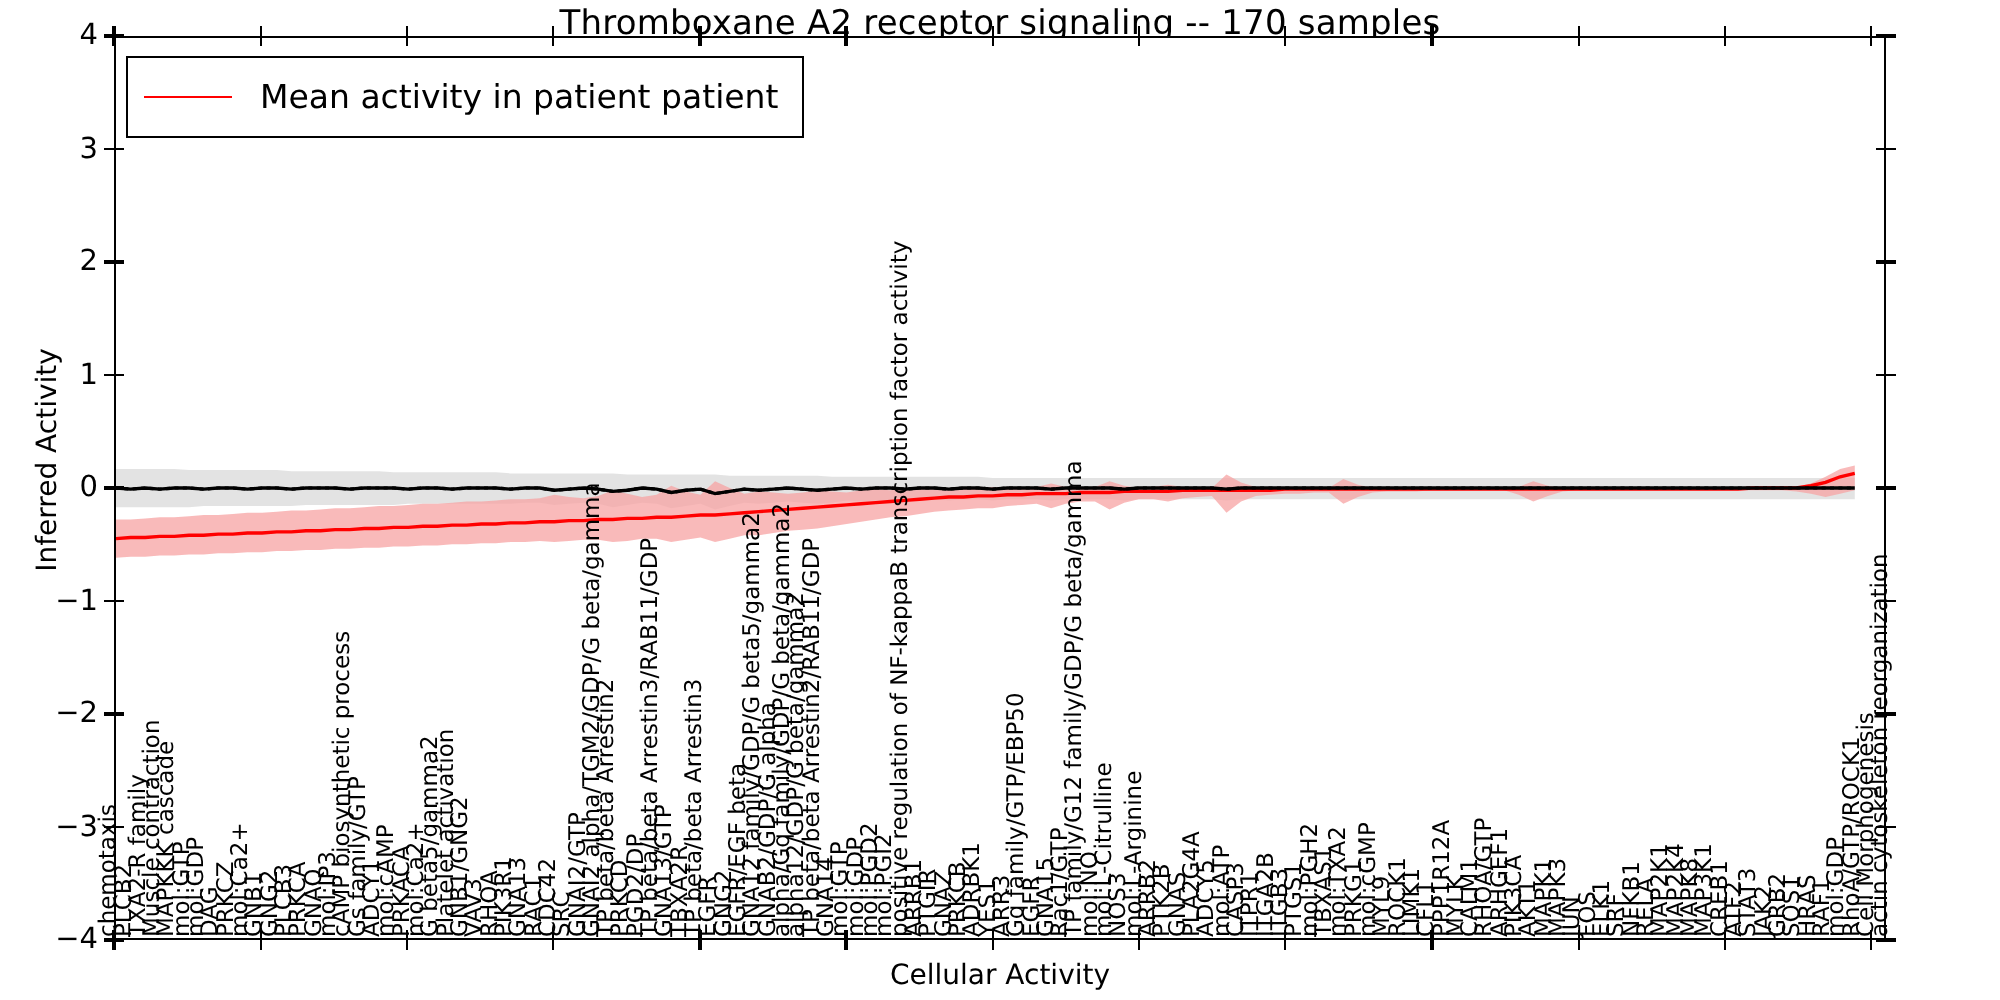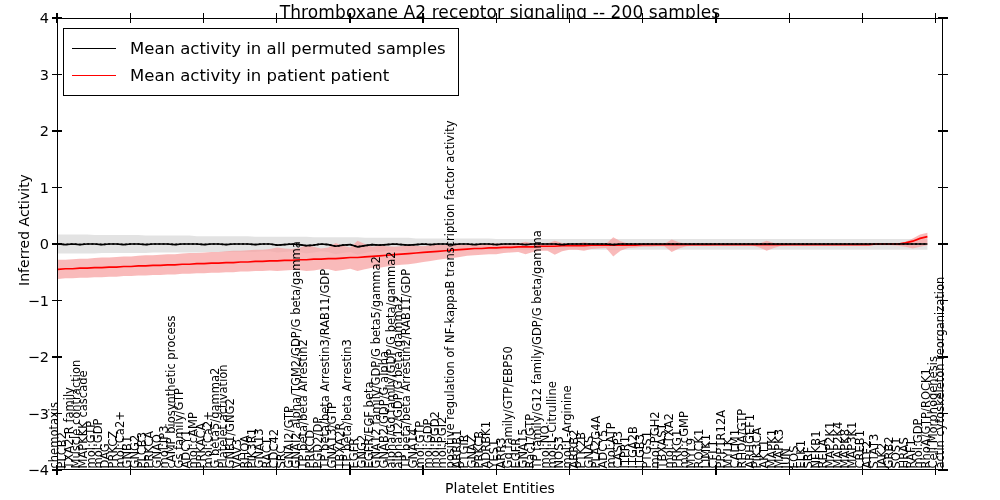--- a/index.html
+++ b/index.html
@@ -55,23 +55,23 @@
   }
   .lgrow{display:flex; align-items:center; height:27px;}
   .lgline{width:44px; height:0; border-top:1.6px solid #000; margin-right:14px;}
   .lgline.red{border-top-color:#ff0000;}
   .lgtext{font-size:16.5px; white-space:nowrap;}
 </style>
 </head>
 <body>
 <div id="root">
 
-<div class="chart-title">Thromboxane A2 receptor signaling -- 200 samples</div>
+<div class="chart-title">Thromboxane A2 receptor signaling -- 170 samples</div>
 <div class="ylabel">Inferred Activity</div>
-<div class="xlabel">Platelet Entities</div>
+<div class="xlabel">Cellular Activity</div>
 
 <div id="plot">
   <svg id="svgwrap" viewBox="0 0 886 452" preserveAspectRatio="none">
         <path d="M 0 216.395 L 7.322314049586777 216.395 L 14.644628099173554 216.395 L 21.96694214876033 216.395 L 29.289256198347108 216.395 L 36.611570247933884 216.95999999999998 L 43.93388429752066 216.95999999999998 L 51.25619834710744 216.95999999999998 L 58.578512396694215 216.95999999999998 L 65.90082644628099 216.95999999999998 L 73.22314049586777 216.95999999999998 L 80.54545454545455 216.95999999999998 L 87.86776859504133 217.52499999999998 L 95.1900826446281 217.52499999999998 L 102.51239669421489 217.52499999999998 L 109.83471074380165 217.52499999999998 L 117.15702479338843 217.52499999999998 L 124.47933884297521 217.52499999999998 L 131.80165289256198 217.52499999999998 L 139.12396694214877 218.09000000000003 L 146.44628099173553 218.09000000000003 L 153.76859504132233 218.09000000000003 L 161.0909090909091 218.09000000000003 L 168.41322314049586 218.09000000000003 L 175.73553719008265 218.09000000000003 L 183.05785123966942 218.09000000000003 L 190.3801652892562 218.09000000000003 L 197.70247933884298 218.655 L 205.02479338842977 218.655 L 212.34710743801654 218.655 L 219.6694214876033 218.655 L 226.99173553719007 218.655 L 234.31404958677686 218.655 L 241.63636363636363 218.655 L 248.95867768595042 218.655 L 256.28099173553716 219.22 L 263.60330578512395 219.22 L 270.92561983471074 219.22 L 278.24793388429754 219.22 L 285.5702479338843 219.22 L 292.89256198347107 219.22 L 300.21487603305786 219.22 L 307.53719008264466 219.78499999999997 L 314.8595041322314 219.78499999999997 L 322.1818181818182 219.78499999999997 L 329.5041322314049 219.78499999999997 L 336.8264462809917 219.78499999999997 L 344.1487603305785 219.78499999999997 L 351.4710743801653 219.78499999999997 L 358.79338842975204 220.35000000000002 L 366.11570247933884 220.35000000000002 L 373.43801652892563 220.35000000000002 L 380.7603305785124 220.35000000000002 L 388.08264462809916 220.35000000000002 L 395.40495867768595 220.35000000000002 L 402.7272727272727 220.35000000000002 L 410.04958677685954 220.35000000000002 L 417.3719008264463 220.35000000000002 L 424.6942148760331 220.35000000000002 L 432.0165289256198 220.35000000000002 L 439.3388429752066 220.91500000000002 L 446.6611570247934 220.91500000000002 L 453.98347107438013 220.91500000000002 L 461.305785123967 220.91500000000002 L 468.6280991735537 220.91500000000002 L 475.95041322314046 220.91500000000002 L 483.27272727272725 220.91500000000002 L 490.5950413223141 220.91500000000002 L 497.91735537190084 220.91500000000002 L 505.2396694214876 220.91500000000002 L 512.5619834710743 220.91500000000002 L 519.8842975206612 220.91500000000002 L 527.2066115702479 220.91500000000002 L 534.5289256198347 220.91500000000002 L 541.8512396694215 220.91500000000002 L 549.1735537190083 220.91500000000002 L 556.4958677685951 220.91500000000002 L 563.8181818181818 220.91500000000002 L 571.1404958677685 220.91500000000002 L 578.4628099173555 220.91500000000002 L 585.7851239669421 220.91500000000002 L 593.1074380165289 220.91500000000002 L 600.4297520661157 220.91500000000002 L 607.7520661157025 220.91500000000002 L 615.0743801652893 220.91500000000002 L 622.396694214876 220.91500000000002 L 629.7190082644628 220.91500000000002 L 637.0413223140496 220.91500000000002 L 644.3636363636364 220.91500000000002 L 651.6859504132232 220.91500000000002 L 659.0082644628098 220.91500000000002 L 666.3305785123968 220.91500000000002 L 673.6528925619834 220.91500000000002 L 680.9752066115702 220.91500000000002 L 688.297520661157 220.91500000000002 L 695.6198347107438 220.91500000000002 L 702.9421487603306 220.91500000000002 L 710.2644628099174 220.91500000000002 L 717.5867768595041 220.91500000000002 L 724.909090909091 220.91500000000002 L 732.2314049586777 220.91500000000002 L 739.5537190082645 220.91500000000002 L 746.8760330578513 220.91500000000002 L 754.198347107438 220.91500000000002 L 761.5206611570248 220.91500000000002 L 768.8429752066115 220.91500000000002 L 776.1652892561983 220.91500000000002 L 783.4876033057851 220.91500000000002 L 790.8099173553719 220.91500000000002 L 798.1322314049587 220.91500000000002 L 805.4545454545454 220.91500000000002 L 812.7768595041323 220.91500000000002 L 820.0991735537191 220.91500000000002 L 827.4214876033058 220.91500000000002 L 834.7438016528926 220.91500000000002 L 842.0661157024794 220.91500000000002 L 849.3884297520661 220.91500000000002 L 856.7107438016529 220.91500000000002 L 864.0330578512396 220.91500000000002 L 871.3553719008265 220.91500000000002 L 871.3553719008265 231.65 L 864.0330578512396 231.65 L 856.7107438016529 231.65 L 849.3884297520661 231.65 L 842.0661157024794 231.65 L 834.7438016528926 231.65 L 827.4214876033058 231.65 L 820.0991735537191 231.65 L 812.7768595041323 231.65 L 805.4545454545454 231.65 L 798.1322314049587 231.65 L 790.8099173553719 231.65 L 783.4876033057851 231.65 L 776.1652892561983 231.65 L 768.8429752066115 231.65 L 761.5206611570248 231.65 L 754.198347107438 231.65 L 746.8760330578513 231.65 L 739.5537190082645 231.65 L 732.2314049586777 231.65 L 724.909090909091 231.65 L 717.5867768595041 231.65 L 710.2644628099174 231.65 L 702.9421487603306 231.65 L 695.6198347107438 231.65 L 688.297520661157 231.65 L 680.9752066115702 231.65 L 673.6528925619834 231.65 L 666.3305785123968 231.65 L 659.0082644628098 231.65 L 651.6859504132232 231.65 L 644.3636363636364 231.65 L 637.0413223140496 231.65 L 629.7190082644628 231.65 L 622.396694214876 231.65 L 615.0743801652893 231.65 L 607.7520661157025 231.65 L 600.4297520661157 231.65 L 593.1074380165289 231.65 L 585.7851239669421 231.65 L 578.4628099173555 231.65 L 571.1404958677685 231.65 L 563.8181818181818 231.65 L 556.4958677685951 232.215 L 549.1735537190083 231.65 L 541.8512396694215 231.65 L 534.5289256198347 231.65 L 527.2066115702479 231.65 L 519.8842975206612 231.65 L 512.5619834710743 231.65 L 505.2396694214876 232.215 L 497.91735537190084 231.65 L 490.5950413223141 231.65 L 483.27272727272725 231.65 L 475.95041322314046 231.65 L 468.6280991735537 232.215 L 461.305785123967 231.65 L 453.98347107438013 231.65 L 446.6611570247934 231.65 L 439.3388429752066 232.215 L 432.0165289256198 231.65 L 424.6942148760331 231.65 L 417.3719008264463 232.215 L 410.04958677685954 231.65 L 402.7272727272727 232.215 L 395.40495867768595 232.78 L 388.08264462809916 232.215 L 380.7603305785124 232.215 L 373.43801652892563 232.78 L 366.11570247933884 232.215 L 358.79338842975204 233.345 L 351.4710743801653 233.91 L 344.1487603305785 233.345 L 336.8264462809917 232.78 L 329.5041322314049 233.345 L 322.1818181818182 233.91 L 314.8595041322314 233.345 L 307.53719008264466 235.04000000000002 L 300.21487603305786 236.73499999999999 L 292.89256198347107 233.91 L 285.5702479338843 235.04000000000002 L 278.24793388429754 236.17000000000002 L 270.92561983471074 233.91 L 263.60330578512395 233.345 L 256.28099173553716 234.475 L 248.95867768595042 235.605 L 241.63636363636363 233.91 L 234.31404958677686 233.345 L 226.99173553719007 233.91 L 219.6694214876033 234.475 L 212.34710743801654 233.345 L 205.02479338842977 233.345 L 197.70247933884298 233.91 L 190.3801652892562 233.91 L 183.05785123966942 233.91 L 175.73553719008265 233.91 L 168.41322314049586 233.91 L 161.0909090909091 233.91 L 153.76859504132233 233.91 L 146.44628099173553 233.91 L 139.12396694214877 234.475 L 131.80165289256198 234.475 L 124.47933884297521 234.475 L 117.15702479338843 234.475 L 109.83471074380165 234.475 L 102.51239669421489 234.475 L 95.1900826446281 234.475 L 87.86776859504133 235.04000000000002 L 80.54545454545455 235.04000000000002 L 73.22314049586777 235.04000000000002 L 65.90082644628099 235.04000000000002 L 58.578512396694215 235.04000000000002 L 51.25619834710744 235.04000000000002 L 43.93388429752066 235.04000000000002 L 36.611570247933884 235.605 L 29.289256198347108 235.605 L 21.96694214876033 235.605 L 14.644628099173554 235.605 L 7.322314049586777 235.605 L 0 235.605 Z" fill="#d9d9d9" fill-opacity="0.75" stroke="none"></path>
         <path d="M 0 241.82000000000002 L 7.322314049586777 241.82000000000002 L 14.644628099173554 241.255 L 21.96694214876033 240.69 L 29.289256198347108 240.69 L 36.611570247933884 240.125 L 43.93388429752066 239.56 L 51.25619834710744 239.56 L 58.578512396694215 238.995 L 65.90082644628099 238.43 L 73.22314049586777 238.43 L 80.54545454545455 237.865 L 87.86776859504133 237.3 L 95.1900826446281 237.3 L 102.51239669421489 236.73499999999999 L 109.83471074380165 236.17000000000002 L 117.15702479338843 236.17000000000002 L 124.47933884297521 235.605 L 131.80165289256198 235.04000000000002 L 139.12396694214877 235.04000000000002 L 146.44628099173553 234.475 L 153.76859504132233 233.91 L 161.0909090909091 233.91 L 168.41322314049586 233.345 L 175.73553719008265 232.78 L 183.05785123966942 232.78 L 190.3801652892562 232.215 L 197.70247933884298 231.65 L 205.02479338842977 231.65 L 212.34710743801654 231.08499999999998 L 219.6694214876033 229.39000000000001 L 226.99173553719007 230.52 L 234.31404958677686 231.08499999999998 L 241.63636363636363 229.95499999999998 L 248.95867768595042 227.13 L 256.28099173553716 228.825 L 263.60330578512395 230.52 L 270.92561983471074 229.39000000000001 L 278.24793388429754 224.87000000000003 L 285.5702479338843 227.695 L 292.89256198347107 229.39000000000001 L 300.21487603305786 222.61 L 307.53719008264466 226 L 314.8595041322314 228.825 L 322.1818181818182 227.695 L 329.5041322314049 228.26 L 336.8264462809917 228.825 L 344.1487603305785 228.26 L 351.4710743801653 227.13 L 358.79338842975204 227.695 L 366.11570247933884 228.26 L 373.43801652892563 227.13 L 380.7603305785124 226.565 L 388.08264462809916 227.13 L 395.40495867768595 226 L 402.7272727272727 226.565 L 410.04958677685954 226.565 L 417.3719008264463 226 L 424.6942148760331 226 L 432.0165289256198 226 L 439.3388429752066 225.435 L 446.6611570247934 226 L 453.98347107438013 226 L 461.305785123967 225.435 L 468.6280991735537 223.74 L 475.95041322314046 225.435 L 483.27272727272725 226 L 490.5950413223141 225.435 L 497.91735537190084 222.61 L 505.2396694214876 224.87000000000003 L 512.5619834710743 226 L 519.8842975206612 225.435 L 527.2066115702479 224.30499999999998 L 534.5289256198347 225.435 L 541.8512396694215 226 L 549.1735537190083 226 L 556.4958677685951 219.22 L 563.8181818181818 223.175 L 571.1404958677685 225.435 L 578.4628099173555 226 L 585.7851239669421 226 L 593.1074380165289 226 L 600.4297520661157 226 L 607.7520661157025 226 L 615.0743801652893 221.48 L 622.396694214876 224.30499999999998 L 629.7190082644628 226 L 637.0413223140496 226 L 644.3636363636364 226 L 651.6859504132232 226 L 659.0082644628098 226 L 666.3305785123968 226 L 673.6528925619834 226 L 680.9752066115702 226 L 688.297520661157 226 L 695.6198347107438 226 L 702.9421487603306 225.435 L 710.2644628099174 222.61 L 717.5867768595041 224.87000000000003 L 724.909090909091 226 L 732.2314049586777 226 L 739.5537190082645 226 L 746.8760330578513 226 L 754.198347107438 226 L 761.5206611570248 226 L 768.8429752066115 226 L 776.1652892561983 226 L 783.4876033057851 226 L 790.8099173553719 226 L 798.1322314049587 226 L 805.4545454545454 226 L 812.7768595041323 226 L 820.0991735537191 226 L 827.4214876033058 226 L 834.7438016528926 226 L 842.0661157024794 225.435 L 849.3884297520661 223.74 L 856.7107438016529 220.35000000000002 L 864.0330578512396 216.395 L 871.3553719008265 214.7 L 871.3553719008265 227.13 L 864.0330578512396 228.825 L 856.7107438016529 230.52 L 849.3884297520661 228.825 L 842.0661157024794 227.695 L 834.7438016528926 227.13 L 827.4214876033058 227.13 L 820.0991735537191 227.13 L 812.7768595041323 227.13 L 805.4545454545454 227.13 L 798.1322314049587 227.13 L 790.8099173553719 227.13 L 783.4876033057851 227.13 L 776.1652892561983 227.13 L 768.8429752066115 227.13 L 761.5206611570248 227.13 L 754.198347107438 227.13 L 746.8760330578513 227.13 L 739.5537190082645 227.13 L 732.2314049586777 227.13 L 724.909090909091 227.695 L 717.5867768595041 229.95499999999998 L 710.2644628099174 232.78 L 702.9421487603306 229.39000000000001 L 695.6198347107438 227.13 L 688.297520661157 227.13 L 680.9752066115702 227.13 L 673.6528925619834 227.13 L 666.3305785123968 227.13 L 659.0082644628098 227.13 L 651.6859504132232 227.695 L 644.3636363636364 227.695 L 637.0413223140496 227.695 L 629.7190082644628 228.26 L 622.396694214876 230.52 L 615.0743801652893 233.91 L 607.7520661157025 228.26 L 600.4297520661157 228.26 L 593.1074380165289 228.825 L 585.7851239669421 228.825 L 578.4628099173555 229.39000000000001 L 571.1404958677685 229.95499999999998 L 563.8181818181818 232.78 L 556.4958677685951 238.43 L 549.1735537190083 229.95499999999998 L 541.8512396694215 230.52 L 534.5289256198347 231.08499999999998 L 527.2066115702479 232.78 L 519.8842975206612 231.65 L 512.5619834710743 231.65 L 505.2396694214876 233.345 L 497.91735537190084 236.73499999999999 L 490.5950413223141 232.78 L 483.27272727272725 232.78 L 475.95041322314046 233.91 L 468.6280991735537 236.17000000000002 L 461.305785123967 233.91 L 453.98347107438013 234.475 L 446.6611570247934 235.04000000000002 L 439.3388429752066 236.17000000000002 L 432.0165289256198 236.17000000000002 L 424.6942148760331 236.73499999999999 L 417.3719008264463 237.3 L 410.04958677685954 237.865 L 402.7272727272727 238.995 L 395.40495867768595 240.125 L 388.08264462809916 240.69 L 380.7603305785124 241.82000000000002 L 373.43801652892563 242.95 L 366.11570247933884 244.07999999999998 L 358.79338842975204 245.20999999999998 L 351.4710743801653 246.34 L 344.1487603305785 246.905 L 336.8264462809917 247.47 L 329.5041322314049 248.6 L 322.1818181818182 249.73 L 314.8595041322314 249.73 L 307.53719008264466 251.425 L 300.21487603305786 253.12 L 292.89256198347107 250.85999999999999 L 285.5702479338843 251.99 L 278.24793388429754 253.12 L 270.92561983471074 251.425 L 263.60330578512395 251.425 L 256.28099173553716 252.55499999999998 L 248.95867768595042 253.12 L 241.63636363636363 251.99 L 234.31404958677686 251.99 L 226.99173553719007 252.55499999999998 L 219.6694214876033 253.12 L 212.34710743801654 252.55499999999998 L 205.02479338842977 253.12 L 197.70247933884298 253.12 L 190.3801652892562 253.685 L 183.05785123966942 253.685 L 175.73553719008265 254.25 L 168.41322314049586 254.25 L 161.0909090909091 254.815 L 153.76859504132233 254.815 L 146.44628099173553 255.38 L 139.12396694214877 255.38 L 131.80165289256198 255.94500000000002 L 124.47933884297521 255.94500000000002 L 117.15702479338843 256.51 L 109.83471074380165 256.51 L 102.51239669421489 257.075 L 95.1900826446281 257.075 L 87.86776859504133 257.64 L 80.54545454545455 257.64 L 73.22314049586777 258.205 L 65.90082644628099 258.205 L 58.578512396694215 258.77 L 51.25619834710744 258.77 L 43.93388429752066 259.335 L 36.611570247933884 259.335 L 29.289256198347108 259.9 L 21.96694214876033 259.9 L 14.644628099173554 260.46500000000003 L 7.322314049586777 260.46500000000003 L 0 261.03 Z" fill="#f7a3a3" fill-opacity="0.75" stroke="none"></path>
         <path d="M 0 251.425 L 7.322314049586777 250.85999999999999 L 14.644628099173554 250.85999999999999 L 21.96694214876033 250.29500000000002 L 29.289256198347108 250.29500000000002 L 36.611570247933884 249.73 L 43.93388429752066 249.73 L 51.25619834710744 249.16500000000002 L 58.578512396694215 249.16500000000002 L 65.90082644628099 248.6 L 73.22314049586777 248.6 L 80.54545454545455 248.035 L 87.86776859504133 248.035 L 95.1900826446281 247.47 L 102.51239669421489 247.47 L 109.83471074380165 246.905 L 117.15702479338843 246.905 L 124.47933884297521 246.34 L 131.80165289256198 246.34 L 139.12396694214877 245.775 L 146.44628099173553 245.775 L 153.76859504132233 245.20999999999998 L 161.0909090909091 245.20999999999998 L 168.41322314049586 244.645 L 175.73553719008265 244.645 L 183.05785123966942 244.07999999999998 L 190.3801652892562 244.07999999999998 L 197.70247933884298 243.51500000000001 L 205.02479338842977 243.51500000000001 L 212.34710743801654 242.95 L 219.6694214876033 242.95 L 226.99173553719007 242.385 L 234.31404958677686 242.385 L 241.63636363636363 241.82000000000002 L 248.95867768595042 241.82000000000002 L 256.28099173553716 241.255 L 263.60330578512395 241.255 L 270.92561983471074 240.69 L 278.24793388429754 240.69 L 285.5702479338843 240.125 L 292.89256198347107 239.56 L 300.21487603305786 239.56 L 307.53719008264466 238.995 L 314.8595041322314 238.43 L 322.1818181818182 237.865 L 329.5041322314049 237.3 L 336.8264462809917 236.73499999999999 L 344.1487603305785 236.17000000000002 L 351.4710743801653 235.605 L 358.79338842975204 235.04000000000002 L 366.11570247933884 234.475 L 373.43801652892563 233.91 L 380.7603305785124 233.345 L 388.08264462809916 232.78 L 395.40495867768595 232.215 L 402.7272727272727 231.65 L 410.04958677685954 231.08499999999998 L 417.3719008264463 230.52 L 424.6942148760331 230.52 L 432.0165289256198 229.95499999999998 L 439.3388429752066 229.95499999999998 L 446.6611570247934 229.39000000000001 L 453.98347107438013 229.39000000000001 L 461.305785123967 228.825 L 468.6280991735537 228.825 L 475.95041322314046 228.825 L 483.27272727272725 228.26 L 490.5950413223141 228.26 L 497.91735537190084 228.26 L 505.2396694214876 227.695 L 512.5619834710743 227.695 L 519.8842975206612 227.695 L 527.2066115702479 227.695 L 534.5289256198347 227.13 L 541.8512396694215 227.13 L 549.1735537190083 227.13 L 556.4958677685951 227.13 L 563.8181818181818 227.13 L 571.1404958677685 227.13 L 578.4628099173555 227.13 L 585.7851239669421 226.565 L 593.1074380165289 226.565 L 600.4297520661157 226.565 L 607.7520661157025 226.565 L 615.0743801652893 226.565 L 622.396694214876 226.565 L 629.7190082644628 226.565 L 637.0413223140496 226.565 L 644.3636363636364 226.565 L 651.6859504132232 226.565 L 659.0082644628098 226.565 L 666.3305785123968 226.565 L 673.6528925619834 226.565 L 680.9752066115702 226.565 L 688.297520661157 226.565 L 695.6198347107438 226.565 L 702.9421487603306 226.565 L 710.2644628099174 226.565 L 717.5867768595041 226.565 L 724.909090909091 226.565 L 732.2314049586777 226.565 L 739.5537190082645 226.565 L 746.8760330578513 226.565 L 754.198347107438 226.565 L 761.5206611570248 226.565 L 768.8429752066115 226.565 L 776.1652892561983 226.565 L 783.4876033057851 226.565 L 790.8099173553719 226.565 L 798.1322314049587 226.565 L 805.4545454545454 226.565 L 812.7768595041323 226.565 L 820.0991735537191 226 L 827.4214876033058 226 L 834.7438016528926 226 L 842.0661157024794 226 L 849.3884297520661 224.87000000000003 L 856.7107438016529 223.175 L 864.0330578512396 220.35000000000002 L 871.3553719008265 218.655" fill="none" stroke="#ff0000" stroke-width="1.7"></path>
         <path d="M 0 226 L 7.322314049586777 226.565 L 14.644628099173554 226 L 21.96694214876033 226.565 L 29.289256198347108 226 L 36.611570247933884 226 L 43.93388429752066 226.565 L 51.25619834710744 226 L 58.578512396694215 226 L 65.90082644628099 226.565 L 73.22314049586777 226 L 80.54545454545455 226 L 87.86776859504133 226.565 L 95.1900826446281 226 L 102.51239669421489 226 L 109.83471074380165 226 L 117.15702479338843 226.565 L 124.47933884297521 226 L 131.80165289256198 226 L 139.12396694214877 226 L 146.44628099173553 226.565 L 153.76859504132233 226 L 161.0909090909091 226 L 168.41322314049586 226.565 L 175.73553719008265 226 L 183.05785123966942 226 L 190.3801652892562 226 L 197.70247933884298 226.565 L 205.02479338842977 226 L 212.34710743801654 226 L 219.6694214876033 227.13 L 226.99173553719007 226.565 L 234.31404958677686 226 L 241.63636363636363 226.565 L 248.95867768595042 227.695 L 256.28099173553716 227.13 L 263.60330578512395 226 L 270.92561983471074 226.565 L 278.24793388429754 228.26 L 285.5702479338843 227.13 L 292.89256198347107 226.565 L 300.21487603305786 228.825 L 307.53719008264466 227.695 L 314.8595041322314 226.565 L 322.1818181818182 227.13 L 329.5041322314049 226.565 L 336.8264462809917 226 L 344.1487603305785 226.565 L 351.4710743801653 227.13 L 358.79338842975204 226.565 L 366.11570247933884 226 L 373.43801652892563 226.565 L 380.7603305785124 226 L 388.08264462809916 226 L 395.40495867768595 226.565 L 402.7272727272727 226 L 410.04958677685954 226 L 417.3719008264463 226.565 L 424.6942148760331 226 L 432.0165289256198 226 L 439.3388429752066 226.565 L 446.6611570247934 226 L 453.98347107438013 226 L 461.305785123967 226 L 468.6280991735537 226.565 L 475.95041322314046 226 L 483.27272727272725 226 L 490.5950413223141 226 L 497.91735537190084 226 L 505.2396694214876 226.565 L 512.5619834710743 226 L 519.8842975206612 226 L 527.2066115702479 226 L 534.5289256198347 226 L 541.8512396694215 226 L 549.1735537190083 226 L 556.4958677685951 226.565 L 563.8181818181818 226 L 571.1404958677685 226 L 578.4628099173555 226 L 585.7851239669421 226 L 593.1074380165289 226 L 600.4297520661157 226 L 607.7520661157025 226 L 615.0743801652893 226 L 622.396694214876 226 L 629.7190082644628 226 L 637.0413223140496 226 L 644.3636363636364 226 L 651.6859504132232 226 L 659.0082644628098 226 L 666.3305785123968 226 L 673.6528925619834 226 L 680.9752066115702 226 L 688.297520661157 226 L 695.6198347107438 226 L 702.9421487603306 226 L 710.2644628099174 226 L 717.5867768595041 226 L 724.909090909091 226 L 732.2314049586777 226 L 739.5537190082645 226 L 746.8760330578513 226 L 754.198347107438 226 L 761.5206611570248 226 L 768.8429752066115 226 L 776.1652892561983 226 L 783.4876033057851 226 L 790.8099173553719 226 L 798.1322314049587 226 L 805.4545454545454 226 L 812.7768595041323 226 L 820.0991735537191 226 L 827.4214876033058 226 L 834.7438016528926 226 L 842.0661157024794 226 L 849.3884297520661 226 L 856.7107438016529 226 L 864.0330578512396 226 L 871.3553719008265 226" fill="none" stroke="#000000" stroke-width="1.7"></path>
         <path d="M 0 226 L 7.322314049586777 226.565 L 14.644628099173554 226 L 21.96694214876033 226.565 L 29.289256198347108 226 L 36.611570247933884 226 L 43.93388429752066 226.565 L 51.25619834710744 226 L 58.578512396694215 226 L 65.90082644628099 226.565 L 73.22314049586777 226 L 80.54545454545455 226 L 87.86776859504133 226.565 L 95.1900826446281 226 L 102.51239669421489 226 L 109.83471074380165 226 L 117.15702479338843 226.565 L 124.47933884297521 226 L 131.80165289256198 226 L 139.12396694214877 226 L 146.44628099173553 226.565 L 153.76859504132233 226 L 161.0909090909091 226 L 168.41322314049586 226.565 L 175.73553719008265 226 L 183.05785123966942 226 L 190.3801652892562 226 L 197.70247933884298 226.565 L 205.02479338842977 226 L 212.34710743801654 226 L 219.6694214876033 227.13 L 226.99173553719007 226.565 L 234.31404958677686 226 L 241.63636363636363 226.565 L 248.95867768595042 227.695 L 256.28099173553716 227.13 L 263.60330578512395 226 L 270.92561983471074 226.565 L 278.24793388429754 228.26 L 285.5702479338843 227.13 L 292.89256198347107 226.565 L 300.21487603305786 228.825 L 307.53719008264466 227.695 L 314.8595041322314 226.565 L 322.1818181818182 227.13 L 329.5041322314049 226.565 L 336.8264462809917 226 L 344.1487603305785 226.565 L 351.4710743801653 227.13 L 358.79338842975204 226.565 L 366.11570247933884 226 L 373.43801652892563 226.565 L 380.7603305785124 226 L 388.08264462809916 226 L 395.40495867768595 226.565 L 402.7272727272727 226 L 410.04958677685954 226 L 417.3719008264463 226.565 L 424.6942148760331 226 L 432.0165289256198 226 L 439.3388429752066 226.565 L 446.6611570247934 226 L 453.98347107438013 226 L 461.305785123967 226 L 468.6280991735537 226.565 L 475.95041322314046 226 L 483.27272727272725 226 L 490.5950413223141 226 L 497.91735537190084 226 L 505.2396694214876 226.565 L 512.5619834710743 226 L 519.8842975206612 226 L 527.2066115702479 226 L 534.5289256198347 226 L 541.8512396694215 226 L 549.1735537190083 226 L 556.4958677685951 226.565 L 563.8181818181818 226 L 571.1404958677685 226 L 578.4628099173555 226 L 585.7851239669421 226 L 593.1074380165289 226 L 600.4297520661157 226 L 607.7520661157025 226 L 615.0743801652893 226 L 622.396694214876 226 L 629.7190082644628 226 L 637.0413223140496 226 L 644.3636363636364 226 L 651.6859504132232 226 L 659.0082644628098 226 L 666.3305785123968 226 L 673.6528925619834 226 L 680.9752066115702 226 L 688.297520661157 226 L 695.6198347107438 226 L 702.9421487603306 226 L 710.2644628099174 226 L 717.5867768595041 226 L 724.909090909091 226 L 732.2314049586777 226 L 739.5537190082645 226 L 746.8760330578513 226 L 754.198347107438 226 L 761.5206611570248 226 L 768.8429752066115 226 L 776.1652892561983 226 L 783.4876033057851 226 L 790.8099173553719 226 L 798.1322314049587 226 L 805.4545454545454 226 L 812.7768595041323 226 L 820.0991735537191 226 L 827.4214876033058 226 L 834.7438016528926 226 L 842.0661157024794 226 L 849.3884297520661 226 L 856.7107438016529 226 L 864.0330578512396 226 L 871.3553719008265 226" fill="none" stroke="#000000" stroke-width="1.6" stroke-dasharray="2,2.2"></path>
       </svg>
 </div>
@@ -297,22 +297,18 @@
       <div style="position: absolute; background: rgb(0, 0, 0); width: 1.3px; height: 5px; left: 861.805px; top: 13px;"></div>
       <div style="position: absolute; background: rgb(0, 0, 0); width: 1.3px; height: 5px; left: 861.805px; top: 18px;"></div>
       <div style="position: absolute; background: rgb(0, 0, 0); width: 1.3px; height: 5px; left: 935.028px; top: 465px;"></div>
       <div style="position: absolute; background: rgb(0, 0, 0); width: 1.3px; height: 5px; left: 935.028px; top: 470px;"></div>
       <div style="position: absolute; background: rgb(0, 0, 0); width: 1.3px; height: 5px; left: 935.028px; top: 13px;"></div>
       <div style="position: absolute; background: rgb(0, 0, 0); width: 1.3px; height: 5px; left: 935.028px; top: 18px;"></div>
     </div>
 
 <div id="legend">
   <div class="lgrow">
-    <span class="lgline"></span>
-    <span class="lgtext">Mean activity in all permuted samples</span>
-  </div>
-  <div class="lgrow">
     <span class="lgline red"></span>
     <span class="lgtext">Mean activity in patient patient</span>
   </div>
 </div>
 
 </div>
 
 </body></html>

